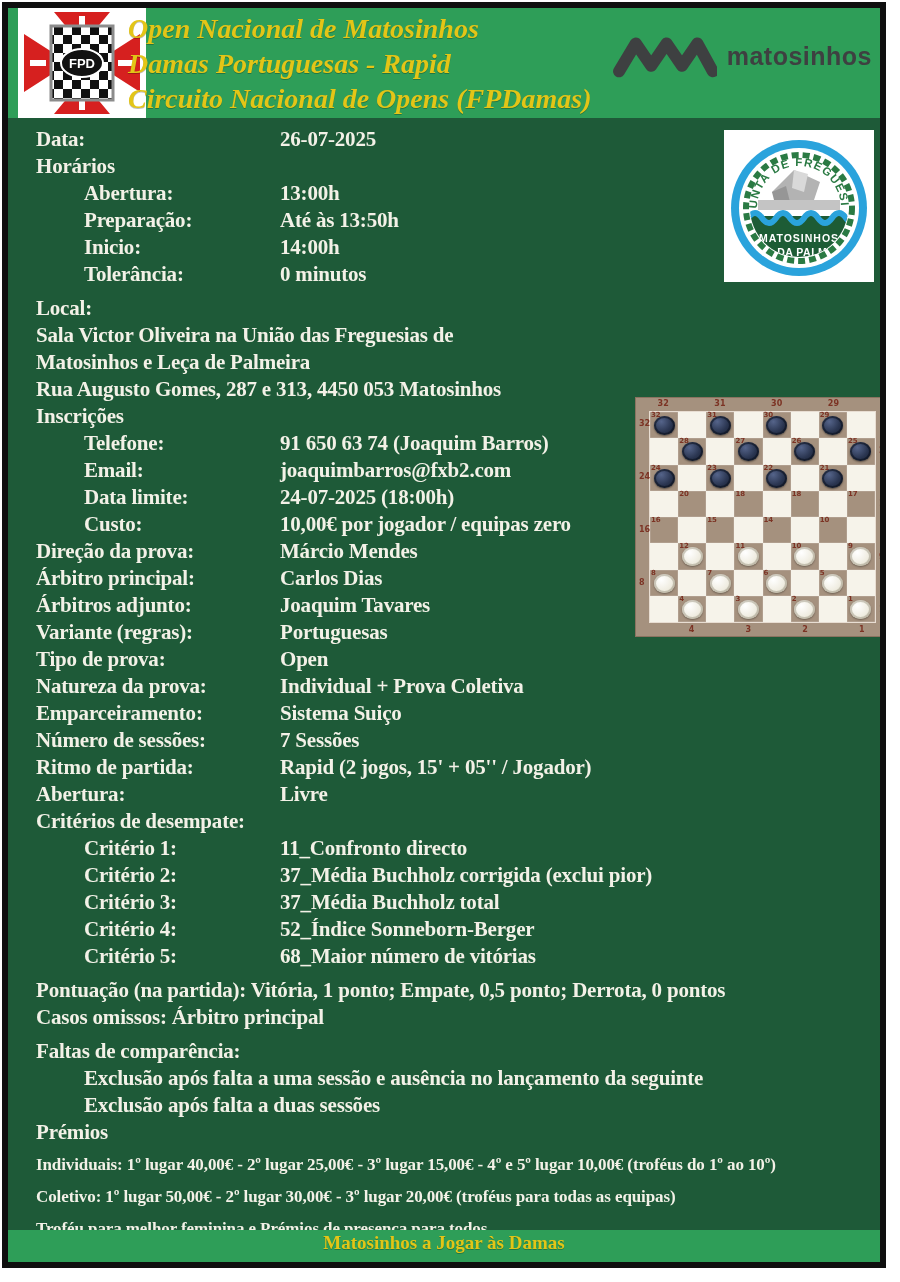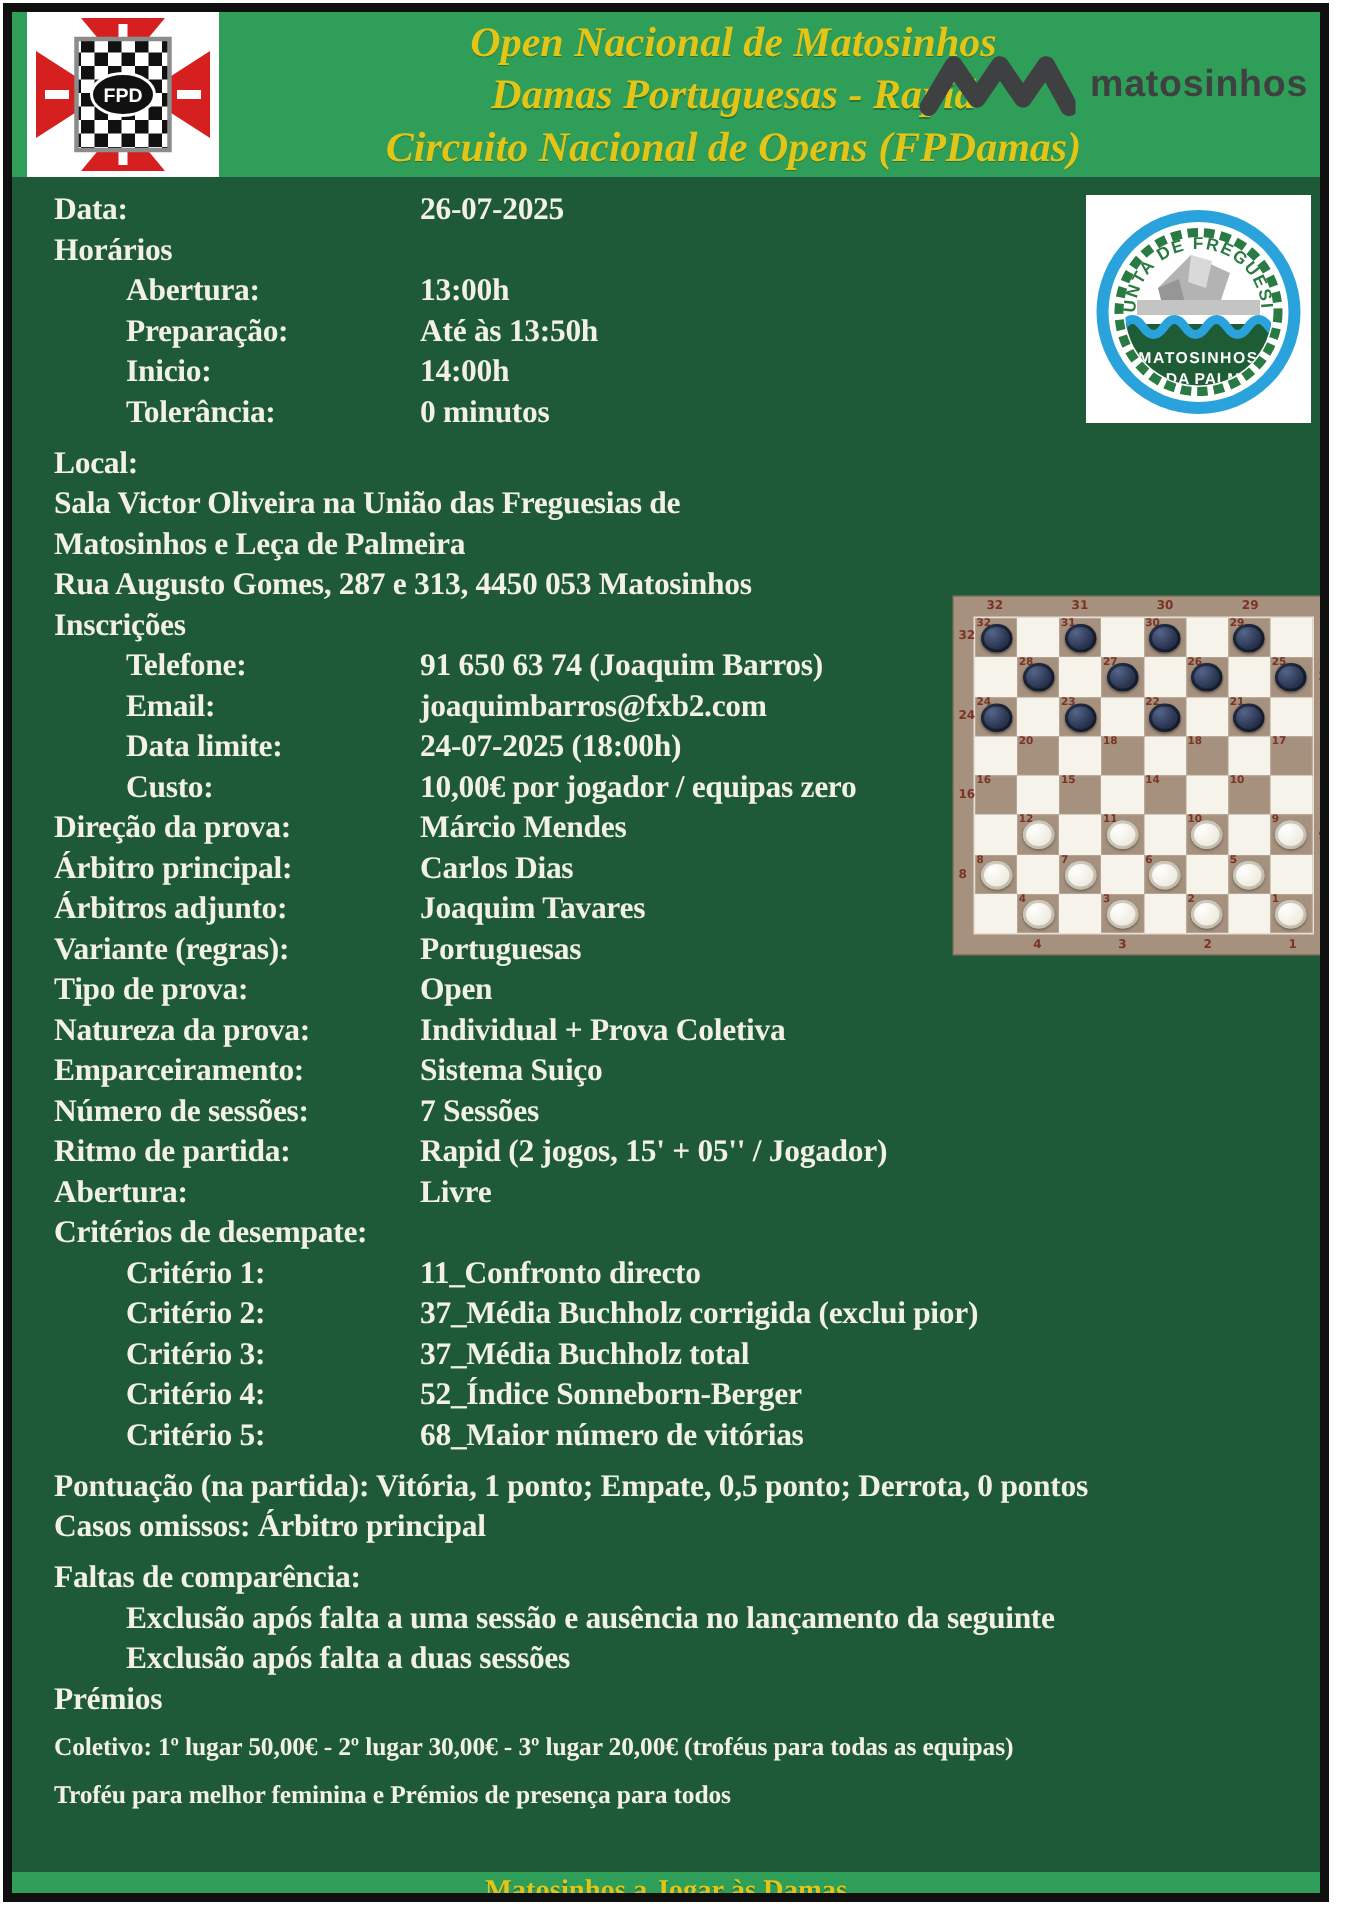--- a/index.html
+++ b/index.html
@@ -8,21 +8,21 @@
     --board-tan:#a5917e; --board-light:#f6f3ea; --piece-dark-navy:#2a3550;
     --junta-blue:#2aa3dc; --junta-green:#1d5c35; --board-number-red:#7c3324;
   }
   *{box-sizing:border-box;}
   body{margin:0;background:#ffffff;font-family:"Liberation Serif","DejaVu Serif",serif;}
   .poster{position:relative;width:884px;height:1266px;margin:2px;border:6px solid #0f0f0f;
           background:var(--body-green);overflow:hidden;}
   
   .header{position:absolute;top:0;left:0;right:0;height:110px;background:var(--header-green);}
   .fpd-box{position:absolute;left:10px;top:0;width:128px;height:110px;background:#fff;}
-  .titles{position:absolute;left:120px;right:30px;top:3px;text-align:center;
+  .titles{position:absolute;left:120px;right:30px;top:3px;
           color:var(--title-yellow);font-style:italic;font-weight:bold;font-size:28px;line-height:35px;
           text-shadow:0 1px 0 rgba(0,0,0,.25);white-space:nowrap;}
   .mat-logo{position:absolute;right:8px;top:20px;display:flex;align-items:center;gap:10px;}
   .mat-word{font-family:"Liberation Sans","DejaVu Sans",sans-serif;font-weight:bold;
             font-size:25px;color:var(--logo-gray);letter-spacing:.5px;}
   
   .m-body{position:absolute;top:110px;bottom:26px;left:0;right:0;background:var(--body-green);
           color:var(--text-cream);font-weight:bold;overflow:hidden;}
   .rows{padding:8px 0 0 28px;}
   .row{line-height:27px;font-size:21px;white-space:nowrap;letter-spacing:-0.2px;}
@@ -47,21 +47,21 @@
              color:var(--board-number-red);font-family:"DejaVu Sans",sans-serif;}
   .piece{position:absolute;left:50%;top:50%;width:21px;height:19px;margin:-9px 0 0 -10.5px;border-radius:50%;}
   .piece.dark{background:radial-gradient(circle at 35% 30%, #55648a, var(--piece-dark-navy) 55%, #151c2e);
               box-shadow:0 1px 2px rgba(0,0,0,.5), inset 0 0 0 2px rgba(10,14,25,.55);}
   .piece.lite{background:radial-gradient(circle at 35% 30%, #ffffff, #efece0 60%, #c9c4b2);
               box-shadow:0 1px 2px rgba(0,0,0,.35), inset 0 0 0 2px rgba(150,145,125,.45);}
   .blab{position:absolute;font-size:8px;font-weight:bold;color:var(--board-number-red);
         font-family:"DejaVu Sans",sans-serif;transform:translateX(-50%);}
   .blab.side{transform:none;}
   
-  .footer{position:absolute;left:0;right:0;bottom:0;height:14px;background:var(--header-green);
+  .footer{position:absolute;left:0;right:0;bottom:0;height:32px;background:var(--header-green);
           color:var(--title-yellow);text-align:center;font-weight:bold;font-size:19px;line-height:26px;
           text-shadow:0 1px 0 rgba(0,0,0,.25);}
 </style>
 </head>
 <body>
 
 <div class="poster">
 
   <div class="header">
 
@@ -131,20 +131,21 @@
         <div class="row ind"><span class="lbl">Critério 2:</span><span class="val">37_Média Buchholz corrigida (exclui pior)</span></div>
         <div class="row ind"><span class="lbl">Critério 3:</span><span class="val">37_Média Buchholz total</span></div>
         <div class="row ind"><span class="lbl">Critério 4:</span><span class="val">52_Índice Sonneborn-Berger</span></div>
         <div class="row ind"><span class="lbl">Critério 5:</span><span class="val">68_Maior número de vitórias</span></div>
         <div class="row para gap">Pontuação (na partida): Vitória, 1 ponto; Empate, 0,5 ponto; Derrota, 0 pontos</div>
         <div class="row para">Casos omissos: Árbitro principal</div>
         <div class="row para gap">Faltas de comparência:</div>
         <div class="row pind">Exclusão após falta a uma sessão e ausência no lançamento da seguinte</div>
         <div class="row pind">Exclusão após falta a duas sessões</div>
         <div class="row para">Prémios</div>
+        <div class="row small">Individuais: 1º lugar 40,00€ - 2º lugar 25,00€ - 3º lugar 15,00€  - 4º e 5º lugar 10,00€ (troféus do 1º ao 10º)</div>
         <div class="row small">Coletivo: 1º lugar 50,00€ - 2º lugar 30,00€ - 3º lugar 20,00€ (troféus para todas as equipas)</div>
         <div class="row small">Troféu para melhor feminina e Prémios de presença para todos</div>
       </div>
 
     <div class="junta">
       <svg width="150" height="152" viewBox="0 0 150 152">
         <rect width="150" height="152" fill="#ffffff"></rect>
         <circle cx="75" cy="78" r="68" style="fill:var(--junta-blue)"></circle>
         <circle cx="75" cy="78" r="60" fill="#ffffff"></circle>
         <circle cx="75" cy="78" r="53" fill="none" style="stroke:#2a7a43" stroke-width="6" stroke-dasharray="7 4"></circle>

